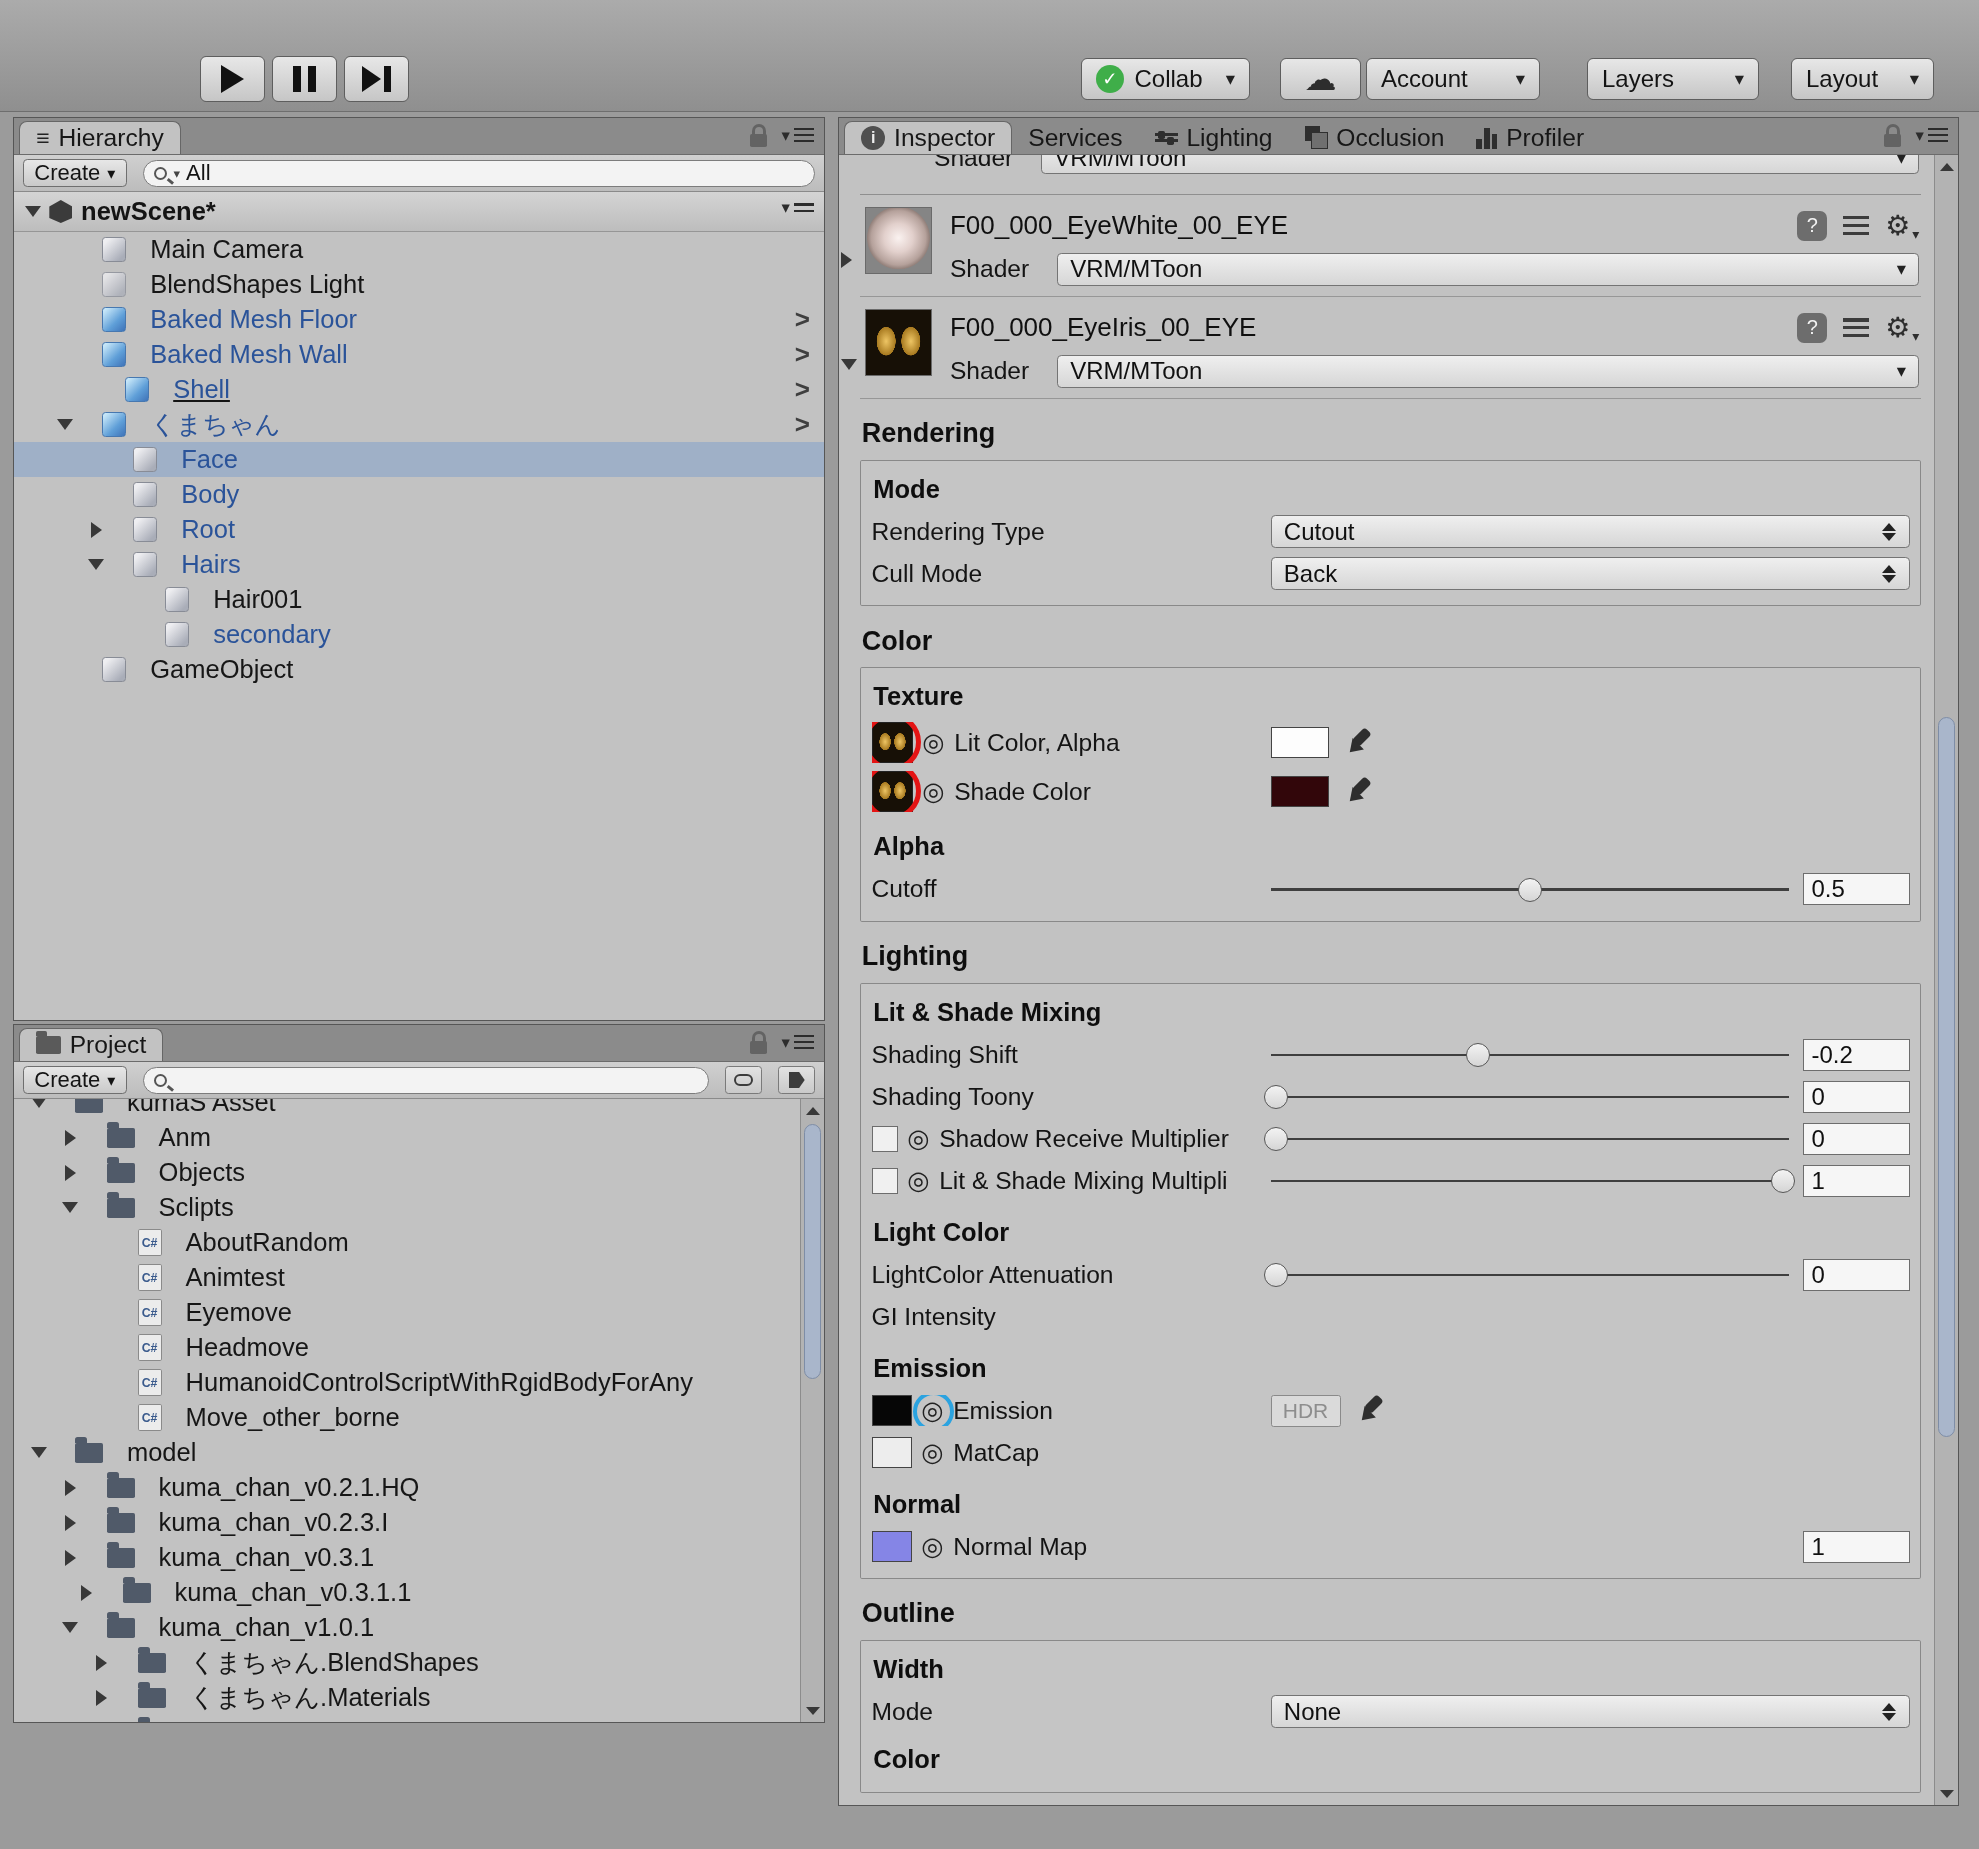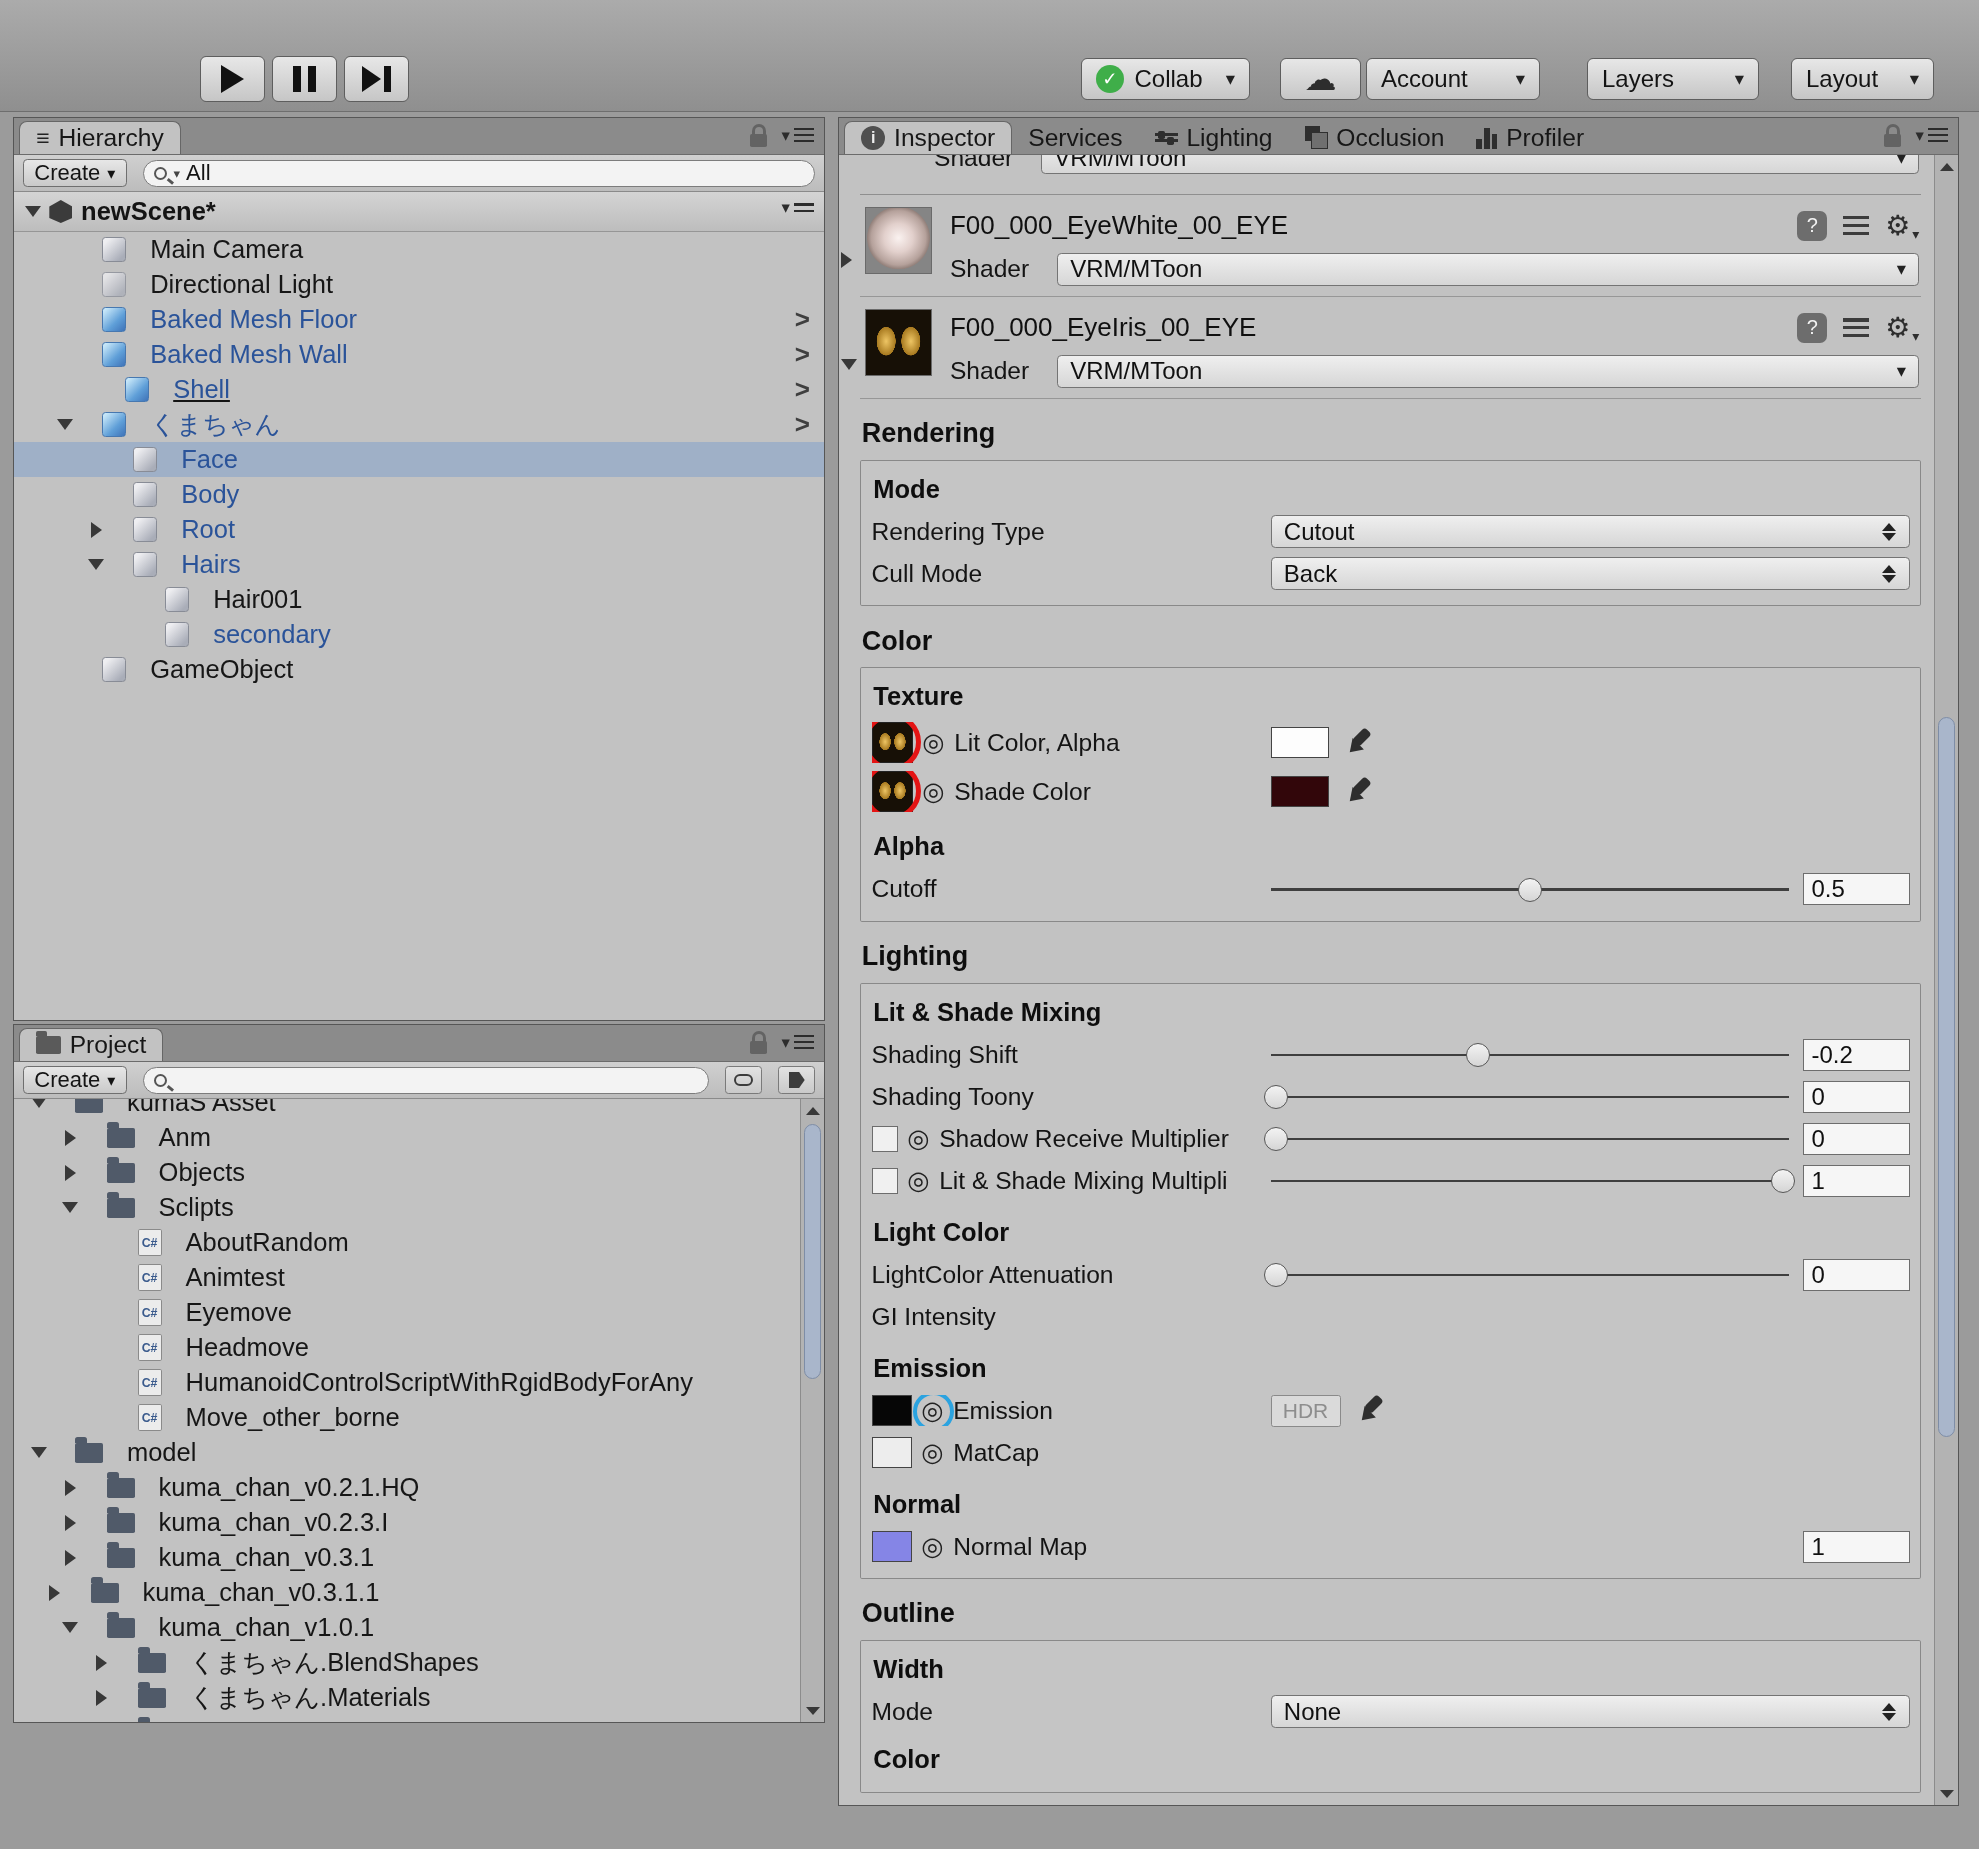--- a/index.html
+++ b/index.html
@@ -235,21 +235,21 @@
   </div>
   <div class="tree">
     <div class="trow" style="padding-left:39px;">
       <span class="tri-slot"></span>
         <span class="cube gray"></span>
       <span class="tlabel">Main Camera</span>
     </div>
     <div class="trow" style="padding-left:39px;">
       <span class="tri-slot"></span>
         <span class="cube gray" style="opacity:.75"></span>
-      <span class="tlabel">Directional Light</span>
+      <span class="tlabel">BlendShapes Light</span>
     </div>
     <div class="trow" style="padding-left:39px;">
       <span class="tri-slot"></span>
         <span class="cube bluec"></span>
       <span class="tlabel blue">Baked Mesh Floor</span>
       <span class="chev">&gt;</span>
     </div>
     <div class="trow" style="padding-left:39px;">
       <span class="tri-slot"></span>
         <span class="cube bluec"></span>
@@ -427,21 +427,21 @@
         <span class="folder"></span>
         <span class="tlabel">kuma_chan_v0.2.3.I</span>
       </div>
       <div class="trow" style="padding-left:44px;">
         <span class="tri-slot">
             <span class="tri r"></span>
           </span>
         <span class="folder"></span>
         <span class="tlabel">kuma_chan_v0.3.1</span>
       </div>
-      <div class="trow" style="padding-left:28px;">
+      <div class="trow" style="padding-left:60px;">
         <span class="tri-slot">
             <span class="tri r"></span>
           </span>
         <span class="folder"></span>
         <span class="tlabel">kuma_chan_v0.3.1.1</span>
       </div>
       <div class="trow" style="padding-left:44px;">
         <span class="tri-slot">
             <span class="tri d"></span>
           </span>

